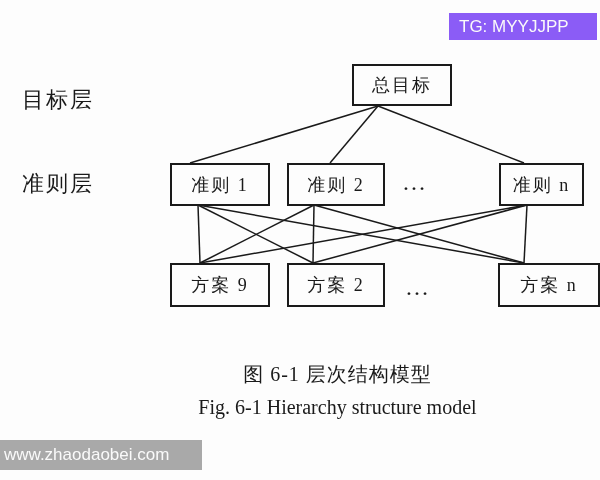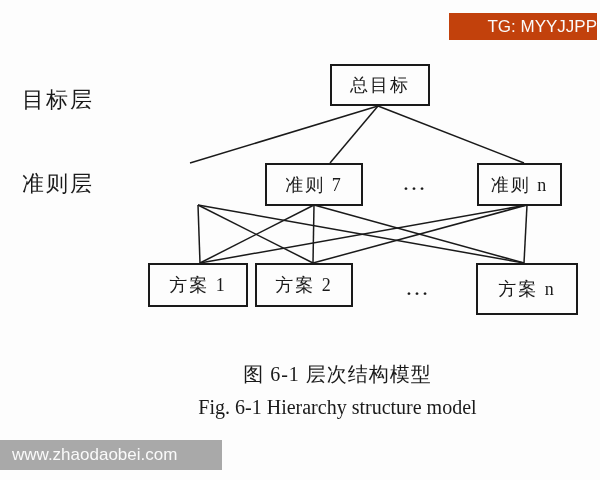--- a/index.html
+++ b/index.html
@@ -26,20 +26,21 @@
     position: absolute;
     box-sizing: border-box;
     border: 2px solid #1a1a1a;
     background: #fdfdfd;
     display: flex;
     align-items: center;
     justify-content: center;
     font-size: 18px;
     letter-spacing: 2px;
     z-index: 2;
+    margin-left: 22px;
   }
   .layer-label {
     position: absolute;
     left: 22px;
     font-size: 22px;
     letter-spacing: 2px;
     z-index: 2;
   }
   .ellipsis {
     position: absolute;
@@ -68,33 +69,32 @@
     box-sizing: border-box;
     font-family: "Liberation Sans", "DejaVu Sans", sans-serif;
     color: #fafafa;
     z-index: 3;
     white-space: nowrap;
     overflow: hidden;
   }
   .badge-tg {
     left: 449px; top: 13px;
     width: 148px; height: 27px;
-    background: #c2410c;
+    background: #8b5cf6;
     font-size: 17px;
     line-height: 27px;
     padding-left: 10px;
-    text-align: right;
   }
   .badge-site {
     left: 0; top: 440px;
-    width: 222px; height: 30px;
+    width: 202px; height: 30px;
     background: #a9a9a9;
     font-size: 17px;
     line-height: 30px;
-    padding-left: 12px;
+    padding-left: 4px;
   }
 </style>
 </head>
 <body>
 
 <div class="page">
 
   <svg class="edges-svg" viewBox="0 0 600 480" xmlns="http://www.w3.org/2000/svg">
 
     <line x1="378" y1="106" x2="190" y2="163"></line>
@@ -112,36 +112,39 @@
     <line x1="527" y1="205" x2="524" y2="263"></line>
   </svg>
 
   <div class="layer-label" style="top:85px">目标层</div>
   <div class="layer-label" style="top:169px">准则层</div>
 
   <div class="node-box" style="left:330px;top:64px;width:100px;height:42px">
     <span>总目标</span>
   </div>
 
+  <div class="node-box" style="left:148px;top:163px;width:100px;height:43px">
+    <span>准则 1</span>
+  </div>
   <div class="node-box" style="left:265px;top:163px;width:98px;height:43px">
-    <span>准则 7</span>
+    <span>准则 2</span>
   </div>
   <div class="ellipsis" style="left:402px;top:169px">…</div>
   <div class="node-box" style="left:477px;top:163px;width:85px;height:43px">
     <span>准则 n</span>
   </div>
 
   <div class="node-box" style="left:148px;top:263px;width:100px;height:44px">
-    <span>方案 1</span>
+    <span>方案 9</span>
   </div>
-  <div class="node-box" style="left:255px;top:263px;width:98px;height:44px">
+  <div class="node-box" style="left:265px;top:263px;width:98px;height:44px">
     <span>方案 2</span>
   </div>
   <div class="ellipsis" style="left:405px;top:274px">…</div>
-  <div class="node-box" style="left:476px;top:263px;width:102px;height:52px">
+  <div class="node-box" style="left:476px;top:263px;width:102px;height:44px">
     <span>方案 n</span>
   </div>
 
   <div class="caption-block">
     <div class="caption-zh">图 6-1 层次结构模型</div>
     <div class="caption-en">Fig. 6-1 Hierarchy structure model</div>
   </div>
 
   <div class="badge badge-tg">TG: MYYJJPP</div>
   <div class="badge badge-site">www.zhaodaobei.com</div>

